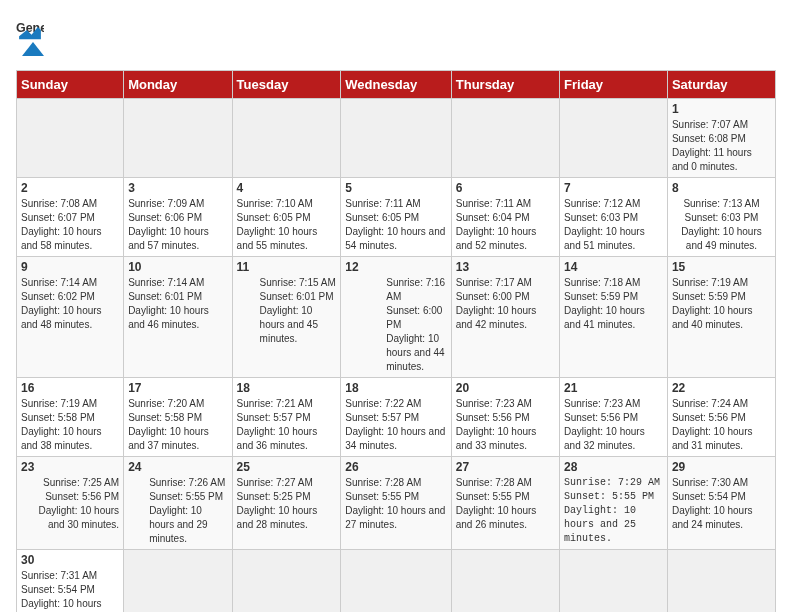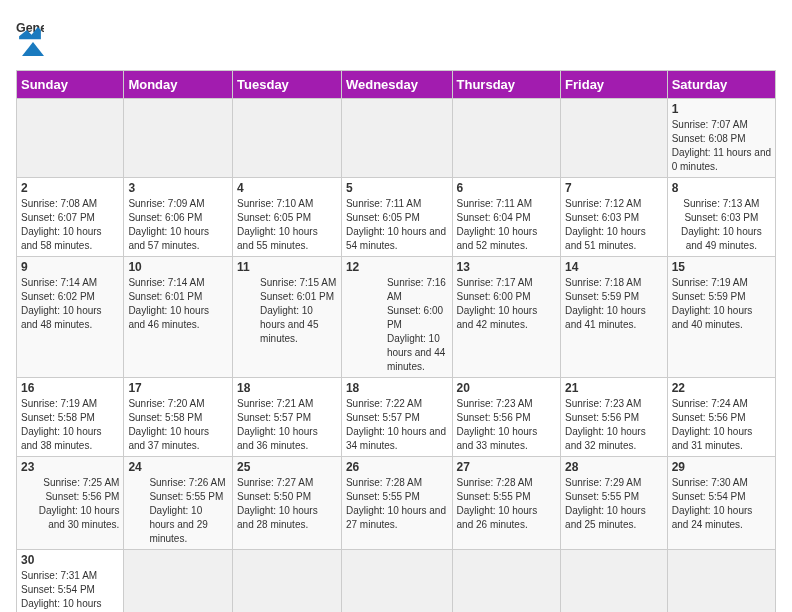--- a/index.html
+++ b/index.html
@@ -48,21 +48,21 @@
       font-size: 16px;
       color: #555;
       margin-top: 2px;
     }
     .calendar {
       width: 100%;
       border-collapse: collapse;
       border: 1px solid #ccc;
     }
     .calendar thead tr th {
-      background-color: #a21caf;
+      background-color: #b91c1c;
       color: #fff;
       font-size: 13px;
       font-weight: bold;
       padding: 6px 4px;
       text-align: left;
       border: 1px solid #ccc;
     }
     .calendar tbody tr td {
       vertical-align: top;
       border: 1px solid #ccc;
@@ -288,38 +288,38 @@
           </td>
           <td>
             <span class="day-number">24</span>
             <div class="day-info" style="white-space: pre-line; margin-left: 21px;">Sunrise: 7:26 AM
 Sunset: 5:55 PM
 Daylight: 10 hours and 29 minutes.</div>
           </td>
           <td>
             <span class="day-number">25</span>
             <div class="day-info" style="white-space: pre-line;">Sunrise: 7:27 AM
-Sunset: 5:50 PM
+Sunset: 5:25 PM
 Daylight: 10 hours and 28 minutes.</div>
           </td>
           <td>
             <span class="day-number">26</span>
             <div class="day-info" style="white-space: pre-line;">Sunrise: 7:28 AM
 Sunset: 5:55 PM
 Daylight: 10 hours and 27 minutes.</div>
           </td>
           <td>
             <span class="day-number">27</span>
             <div class="day-info" style="white-space: pre-line;">Sunrise: 7:28 AM
 Sunset: 5:55 PM
 Daylight: 10 hours and 26 minutes.</div>
           </td>
           <td>
             <span class="day-number">28</span>
-            <div class="day-info" style="white-space: pre-line;">Sunrise: 7:29 AM
+            <div class="day-info" style="white-space: pre-line; font-family: Liberation Mono, monospace;">Sunrise: 7:29 AM
 Sunset: 5:55 PM
 Daylight: 10 hours and 25 minutes.</div>
           </td>
           <td>
             <span class="day-number">29</span>
             <div class="day-info" style="white-space: pre-line;">Sunrise: 7:30 AM
 Sunset: 5:54 PM
 Daylight: 10 hours and 24 minutes.</div>
           </td>
         </tr>

